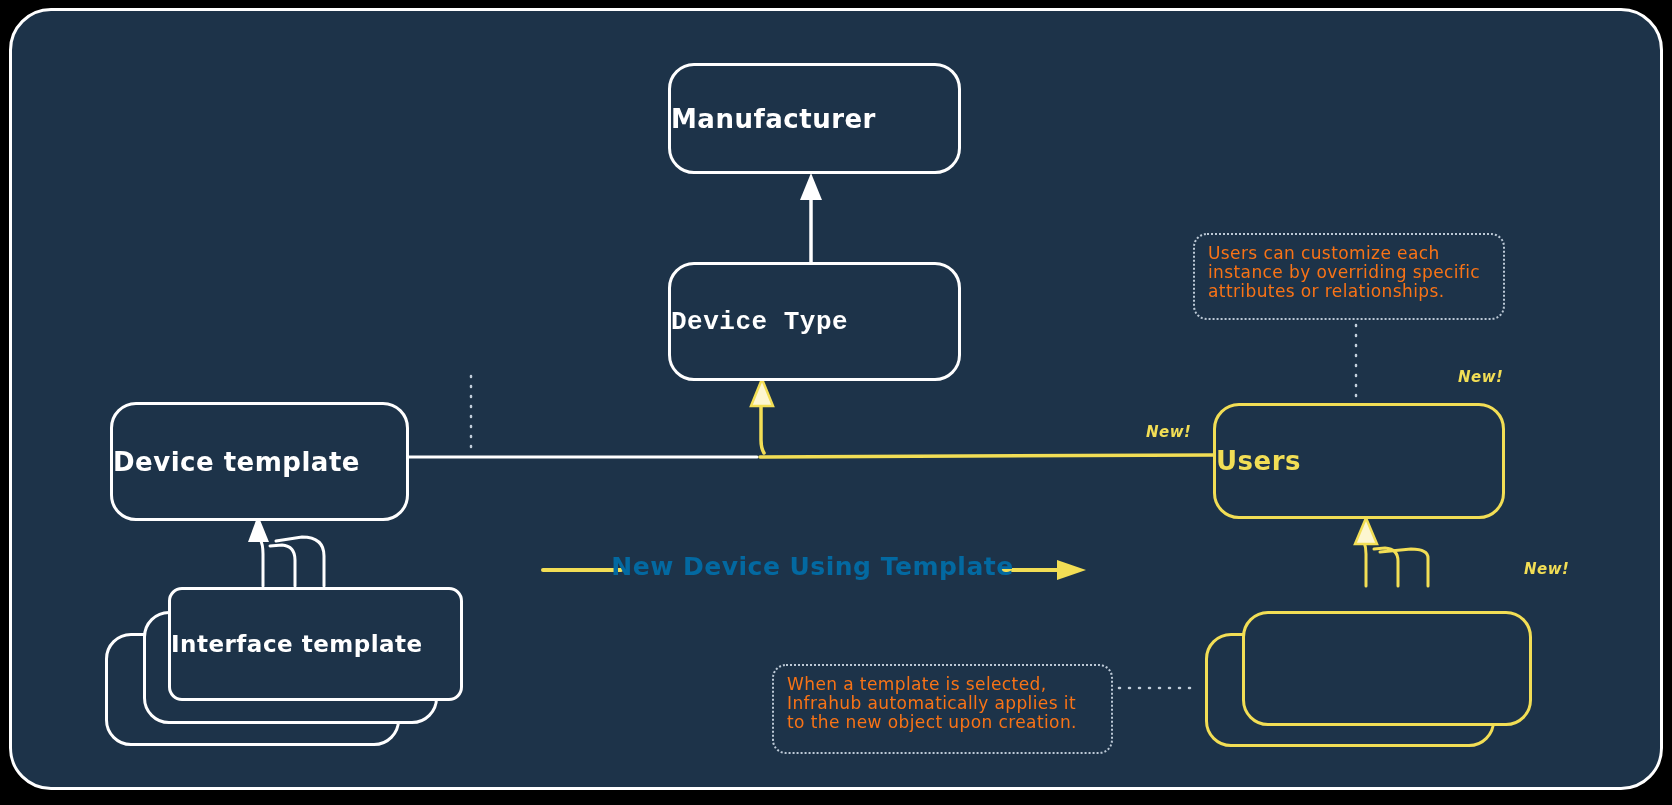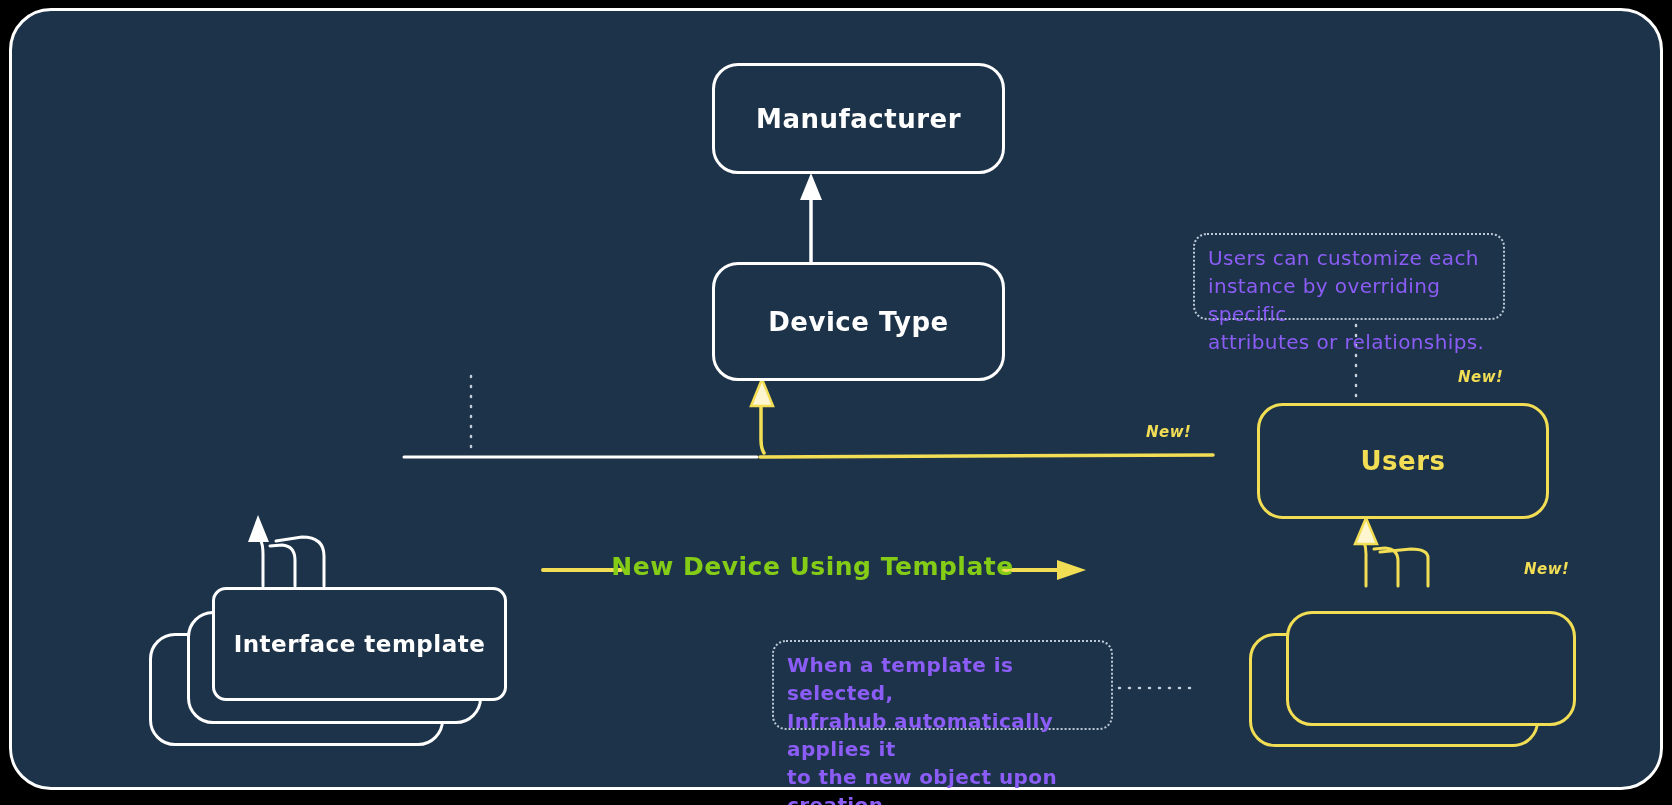--- a/index.html
+++ b/index.html
@@ -2,35 +2,35 @@
 <html><head>
 <meta charset="utf-8">
 <style>
   html,body{margin:0;padding:0;background:#000;}
   .page{position:relative;width:1672px;height:805px;background:#000;overflow:hidden;
         font-family:"DejaVu Sans","Liberation Sans",sans-serif;}
   .canvas{position:absolute;left:9px;top:8px;right:9px;bottom:15px;
           background:#1d3349;border:3px solid #ffffff;border-radius:42px;}
   svg.connectors{position:absolute;left:0;top:0;width:1672px;height:805px;}
 
-  .node{position:absolute;display:flex;align-items:center;justify-content:center;
+  .node{position:absolute;display:flex;align-items:center;justify-content:flex-start;
         border:3px solid #ffffff;border-radius:26px;background:#1d3349;
-        color:#ffffff;font-weight:bold;font-size:26px;letter-spacing:.5px;margin-left:44px;}
+        color:#ffffff;font-weight:bold;font-size:26px;letter-spacing:.5px;}
   .node.yellow{border-color:#f2de55;color:#f2de55;border-width:3.5px;}
   .node.small-label{font-size:23px;}
 
   .annotation{position:absolute;border:2px dotted #bcc9d6;border-radius:14px;
-              color:#8b5cf6;font-size:20px;line-height:28px;letter-spacing:.4px;
+              color:#f97316;font-size:17px;line-height:19px;letter-spacing:.4px;
               padding:9px 0 0 13px;white-space:pre-line;box-sizing:border-box;}
 
   .badge{position:absolute;color:#f2de55;font-size:15px;font-weight:bold;
          font-style:italic;letter-spacing:.5px;}
 
   .flow-label{position:absolute;left:600px;top:552px;width:425px;text-align:center;
-              color:#84cc16;font-size:25px;font-weight:bold;letter-spacing:.5px;}
+              color:#0369a1;font-size:25px;font-weight:bold;letter-spacing:.5px;}
 </style>
 </head>
 <body>
 
 <div class="page">
   <div class="canvas"></div>
 
   <svg class="connectors" viewBox="0 0 1672 805">
 
     <path d="M811,262 L811,196" stroke="#ffffff" stroke-width="3.5" fill="none" stroke-linecap="round"></path>
@@ -59,44 +59,47 @@
 
     <path d="M471,376 L471,450" stroke="#c2cedb" stroke-width="2.5" fill="none" stroke-dasharray="1 9" stroke-linecap="round"></path>
     <path d="M1356,325 L1356,399" stroke="#c2cedb" stroke-width="2.5" fill="none" stroke-dasharray="1 9" stroke-linecap="round"></path>
     <path d="M1119,688 L1198,688" stroke="#c2cedb" stroke-width="2.5" fill="none" stroke-dasharray="1 9" stroke-linecap="round"></path>
   </svg>
 
   <div class="node" style="left:668px;top:63px;width:287px;height:105px;">
     <span>Manufacturer</span>
   </div>
 
-  <div class="node" style="left:668px;top:262px;width:287px;height:113px;">
+  <div class="node" style="left:668px;top:262px;width:287px;height:113px;font-family:Liberation Mono, monospace;">
     <span>Device Type</span>
   </div>
 
+  <div class="node" style="left:110px;top:402px;width:293px;height:113px;">
+    <span>Device template</span>
+  </div>
 
   <div class="node" style="left:105px;top:633px;width:289px;height:107px;"></div>
   <div class="node" style="left:143px;top:611px;width:289px;height:107px;"></div>
   <div class="node small-label" style="left:168px;top:587px;width:289px;height:108px;border-radius:14px;">
     <span>Interface template</span>
   </div>
 
   <div class="node yellow" style="left:1213px;top:403px;width:286px;height:110px;">
     <span>Users</span>
   </div>
 
   <div class="node yellow" style="left:1205px;top:633px;width:284px;height:108px;"></div>
   <div class="node yellow" style="left:1242px;top:611px;width:284px;height:109px;"></div>
 
 
   <div class="annotation" style="left:1193px;top:233px;width:312px;height:87px;">Users can customize each
 instance by overriding specific
 attributes or relationships.</div>
 
-  <div class="annotation" style="left:772px;top:640px;width:341px;height:90px;font-weight:bold;">When a template is selected,
+  <div class="annotation" style="left:772px;top:664px;width:341px;height:90px;">When a template is selected,
 Infrahub automatically applies it
 to the new object upon creation.</div>
 
   <div class="flow-label">New Device Using Template</div>
 
   <div class="badge" style="left:1146px;top:423px;">New!</div>
   <div class="badge" style="left:1458px;top:368px;">New!</div>
   <div class="badge" style="left:1524px;top:560px;">New!</div>
 </div>
 

